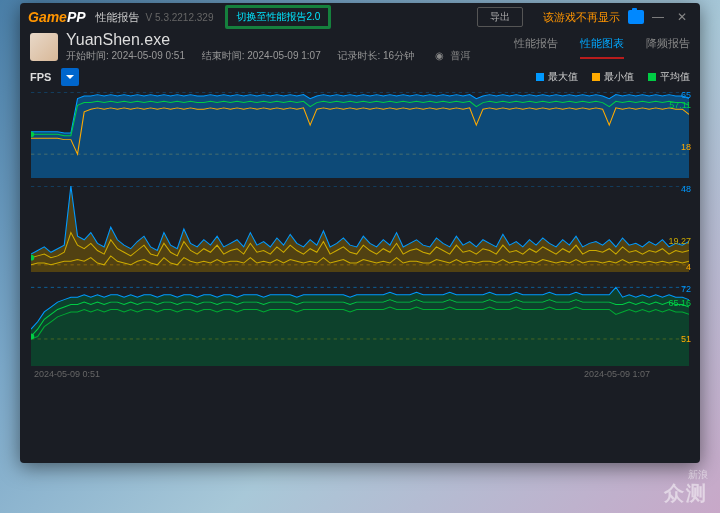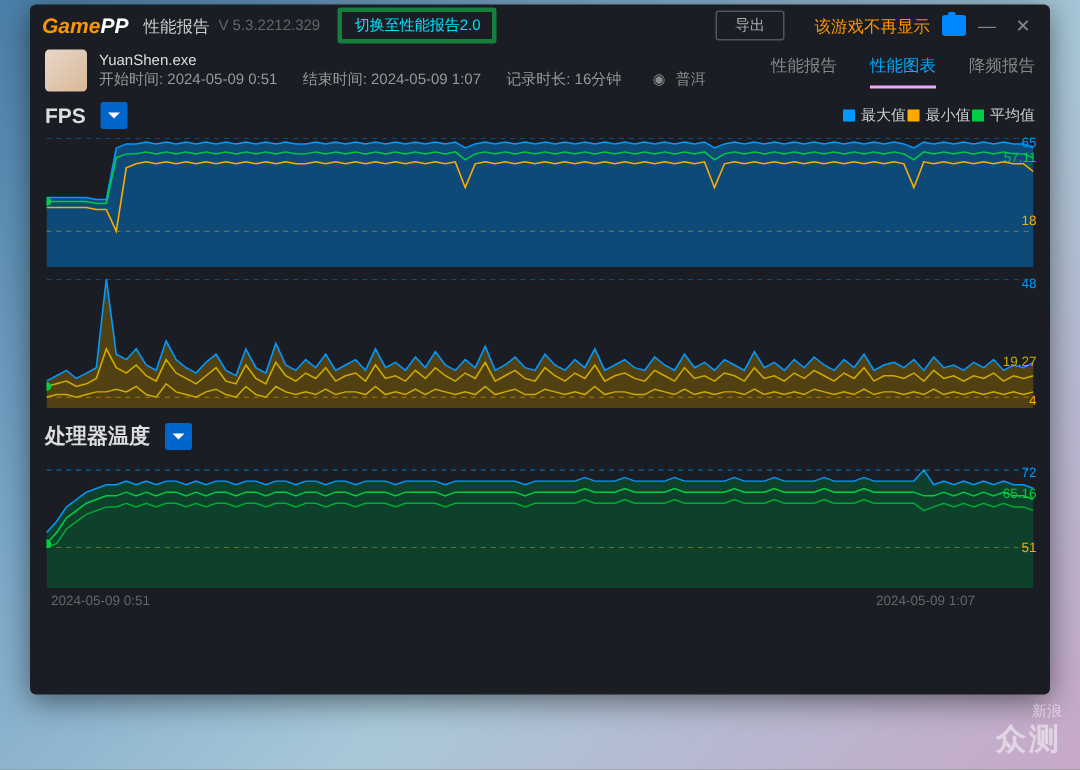--- a/index.html
+++ b/index.html
@@ -11,33 +11,33 @@
 .title{color:#ccc;margin-left:10px}
 .version{color:#666;margin-left:6px;font-size:10px}
 .switch-btn{border:3px solid #15803d;color:#00e5ff;padding:2px 8px;margin-left:12px;font-size:10px;border-radius:2px;cursor:pointer}
 .export-btn{border:1px solid #555;color:#aaa;padding:2px 12px;margin-left:auto;font-size:10px;border-radius:2px;cursor:pointer}
 .warn{color:#ff9500;margin-left:20px;font-size:11px}
 .cam-icon{width:16px;height:14px;background:#0088ff;border-radius:2px;margin-left:8px;cursor:pointer;position:relative}
 .cam-icon:before{content:"";position:absolute;top:-2px;left:4px;width:5px;height:3px;background:#0088ff;border-radius:1px}
 .win-btn{width:20px;text-align:center;color:#888;cursor:pointer;margin-left:4px;font-size:12px}
 .info-row{height:32px;display:flex;align-items:center;padding:0 10px;font-size:10px;color:#888}
 .avatar{width:28px;height:28px;background:linear-gradient(135deg,#e8d8c8,#d8b898);border-radius:3px;margin-right:8px}
-.exe{color:#ddd;font-size:10px}
+.exe{color:#ddd;font-size:16px}
 .meta{color:#999;margin-right:14px}
 .hot{color:#888;margin-left:4px}
 .tabs{margin-left:auto;display:flex;gap:22px;font-size:11px}
 .tab{color:#888;cursor:pointer;padding-bottom:6px}
-.tab.active{color:#00a8ff;border-bottom:2px solid #f0abfc}
+.tab.active{color:#00a8ff;border-bottom:2px solid #b91c1c}
 .content{flex:1;overflow:hidden;padding:2px 10px 0 10px}
 .chart-block{margin-bottom:6px}
 .chart-header{display:flex;align-items:center;height:24px}
-.chart-title{color:#ddd;font-size:14px;font-weight:bold}
+.chart-title{color:#ddd;font-size:11px;font-weight:bold}
 .dd-btn{width:18px;height:18px;background:#0066cc;margin-left:10px;display:flex;align-items:center;justify-content:center;cursor:pointer;border-radius:2px}
 .dd-btn:after{content:"";border:4px solid transparent;border-top-color:#fff;margin-top:3px}
-.legend{margin-left:auto;display:flex;gap:1px;font-size:10px;color:#ccc;}
+.legend{margin-left:auto;display:flex;gap:14px;font-size:10px;color:#ccc;}
 .lg{display:flex;align-items:center;gap:4px}
 .sq{width:8px;height:8px}
 .chart{height:88px;position:relative;border:1px dashed transparent;margin-top:2px}
 .chart svg{width:100%;height:100%;display:block}
 .ylabels{position:absolute;right:-4px;top:0;bottom:0;width:40px;font-size:9px;pointer-events:none}
 .yl{position:absolute;right:2px}
 .time-axis{display:flex;justify-content:space-between;font-size:9px;color:#666;padding:2px 40px 0 4px}
 .watermark{position:absolute;bottom:8px;right:12px;color:rgba(255,255,255,0.5);font-size:10px;text-align:right;line-height:1.2}
 .watermark .big{font-size:20px;font-weight:700;letter-spacing:2px}
 </style>
@@ -128,24 +128,20 @@
           </svg>
         <div class="ylabels">
           <span class="yl" style="top:-2px;color:#0099ff">48</span>
           <span class="yl" style="top:50px;color:#ccaa00">19.27</span>
           <span class="yl" style="top:76px;color:#ffaa00">4</span>
         </div>
       </div>
     </div>
 
     <div class="chart-block">
-      <div class="chart-header">
-        <span class="chart-title">处理器温度</span>
-        <span class="dd-btn"></span>
-      </div>
       <div class="chart">
         <svg id="svg-temp" viewBox="0 0 600 88" preserveAspectRatio="none">
             <line x1="0" x2="600" y1="7.5428571428571445" y2="7.5428571428571445" stroke="#0099ff" stroke-width="0.5" stroke-dasharray="3,3"></line>
             <line x1="0" x2="600" y1="60.34285714285714" y2="60.34285714285714" stroke="#ffaa00" stroke-width="0.5" stroke-dasharray="3,3"></line>
             <path d="M0,88 L0,50.285714285714285 L6.060606060606061,42.74285714285715 L12.121212121212123,32.68571428571428 L18.181818181818183,27.65714285714286 L24.242424242424246,22.628571428571433 L30.3030303030303,20.114285714285714 L36.36363636363637,17.599999999999994 L42.42424242424242,17.599999999999994 L48.48484848484849,15.085714285714275 L54.54545454545455,17.599999999999994 L60.6060606060606,15.085714285714275 L66.66666666666666,17.599999999999994 L72.72727272727273,15.085714285714275 L78.7878787878788,15.085714285714275 L84.84848484848484,17.599999999999994 L90.9090909090909,15.085714285714275 L96.96969696969698,17.599999999999994 L103.03030303030303,15.085714285714275 L109.0909090909091,15.085714285714275 L115.15151515151514,17.599999999999994 L121.2121212121212,15.085714285714275 L127.27272727272728,15.085714285714275 L133.33333333333331,17.599999999999994 L139.3939393939394,15.085714285714275 L145.45454545454547,15.085714285714275 L151.51515151515153,17.599999999999994 L157.5757575757576,15.085714285714275 L163.63636363636363,15.085714285714275 L169.6969696969697,17.599999999999994 L175.75757575757575,15.085714285714275 L181.8181818181818,15.085714285714275 L187.87878787878788,17.599999999999994 L193.93939393939397,15.085714285714275 L200,15.085714285714275 L206.06060606060606,15.085714285714275 L212.12121212121212,17.599999999999994 L218.1818181818182,15.085714285714275 L224.24242424242425,15.085714285714275 L230.30303030303028,15.085714285714275 L236.36363636363635,15.085714285714275 L242.4242424242424,17.599999999999994 L248.4848484848485,15.085714285714275 L254.54545454545456,15.085714285714275 L260.6060606060606,15.085714285714275 L266.66666666666663,15.085714285714275 L272.7272727272727,15.085714285714275 L278.7878787878788,15.085714285714275 L284.8484848484849,15.085714285714275 L290.90909090909093,17.599999999999994 L296.969696969697,15.085714285714275 L303.03030303030306,15.085714285714275 L309.09090909090907,15.085714285714275 L315.1515151515152,15.085714285714275 L321.2121212121212,15.085714285714275 L327.27272727272725,12.57142857142857 L333.33333333333337,15.085714285714275 L339.3939393939394,15.085714285714275 L345.4545454545455,15.085714285714275 L351.5151515151515,12.57142857142857 L357.57575757575756,15.085714285714275 L363.6363636363636,15.085714285714275 L369.6969696969697,15.085714285714275 L375.75757575757575,15.085714285714275 L381.8181818181818,12.57142857142857 L387.87878787878793,15.085714285714275 L393.93939393939394,15.085714285714275 L400,15.085714285714275 L406.06060606060606,15.085714285714275 L412.1212121212121,15.085714285714275 L418.1818181818182,12.57142857142857 L424.24242424242425,15.085714285714275 L430.30303030303025,15.085714285714275 L436.3636363636364,15.085714285714275 L442.42424242424244,12.57142857142857 L448.4848484848485,15.085714285714275 L454.54545454545456,15.085714285714275 L460.60606060606057,15.085714285714275 L466.6666666666667,15.085714285714275 L472.7272727272727,12.57142857142857 L478.7878787878788,15.085714285714275 L484.8484848484848,15.085714285714275 L490.90909090909093,15.085714285714275 L496.969696969697,12.57142857142857 L503.030303030303,15.085714285714275 L509.0909090909091,15.085714285714275 L515.1515151515151,15.085714285714275 L521.2121212121212,15.085714285714275 L527.2727272727273,15.085714285714275 L533.3333333333333,7.5428571428571445 L539.3939393939394,17.599999999999994 L545.4545454545454,15.085714285714275 L551.5151515151515,17.599999999999994 L557.5757575757576,15.085714285714275 L563.6363636363636,17.599999999999994 L569.6969696969697,15.085714285714275 L575.7575757575758,17.599999999999994 L581.8181818181819,15.085714285714275 L587.8787878787879,17.599999999999994 L593.939393939394,17.599999999999994 L600,20.114285714285714 L600,88 Z" fill="#006633" opacity="0.5"></path>
             <path d="M0,50.285714285714285 L6.060606060606061,42.74285714285715 L12.121212121212123,32.68571428571428 L18.181818181818183,27.65714285714286 L24.242424242424246,22.628571428571433 L30.3030303030303,20.114285714285714 L36.36363636363637,17.599999999999994 L42.42424242424242,17.599999999999994 L48.48484848484849,15.085714285714275 L54.54545454545455,17.599999999999994 L60.6060606060606,15.085714285714275 L66.66666666666666,17.599999999999994 L72.72727272727273,15.085714285714275 L78.7878787878788,15.085714285714275 L84.84848484848484,17.599999999999994 L90.9090909090909,15.085714285714275 L96.96969696969698,17.599999999999994 L103.03030303030303,15.085714285714275 L109.0909090909091,15.085714285714275 L115.15151515151514,17.599999999999994 L121.2121212121212,15.085714285714275 L127.27272727272728,15.085714285714275 L133.33333333333331,17.599999999999994 L139.3939393939394,15.085714285714275 L145.45454545454547,15.085714285714275 L151.51515151515153,17.599999999999994 L157.5757575757576,15.085714285714275 L163.63636363636363,15.085714285714275 L169.6969696969697,17.599999999999994 L175.75757575757575,15.085714285714275 L181.8181818181818,15.085714285714275 L187.87878787878788,17.599999999999994 L193.93939393939397,15.085714285714275 L200,15.085714285714275 L206.06060606060606,15.085714285714275 L212.12121212121212,17.599999999999994 L218.1818181818182,15.085714285714275 L224.24242424242425,15.085714285714275 L230.30303030303028,15.085714285714275 L236.36363636363635,15.085714285714275 L242.4242424242424,17.599999999999994 L248.4848484848485,15.085714285714275 L254.54545454545456,15.085714285714275 L260.6060606060606,15.085714285714275 L266.66666666666663,15.085714285714275 L272.7272727272727,15.085714285714275 L278.7878787878788,15.085714285714275 L284.8484848484849,15.085714285714275 L290.90909090909093,17.599999999999994 L296.969696969697,15.085714285714275 L303.03030303030306,15.085714285714275 L309.09090909090907,15.085714285714275 L315.1515151515152,15.085714285714275 L321.2121212121212,15.085714285714275 L327.27272727272725,12.57142857142857 L333.33333333333337,15.085714285714275 L339.3939393939394,15.085714285714275 L345.4545454545455,15.085714285714275 L351.5151515151515,12.57142857142857 L357.57575757575756,15.085714285714275 L363.6363636363636,15.085714285714275 L369.6969696969697,15.085714285714275 L375.75757575757575,15.085714285714275 L381.8181818181818,12.57142857142857 L387.87878787878793,15.085714285714275 L393.93939393939394,15.085714285714275 L400,15.085714285714275 L406.06060606060606,15.085714285714275 L412.1212121212121,15.085714285714275 L418.1818181818182,12.57142857142857 L424.24242424242425,15.085714285714275 L430.30303030303025,15.085714285714275 L436.3636363636364,15.085714285714275 L442.42424242424244,12.57142857142857 L448.4848484848485,15.085714285714275 L454.54545454545456,15.085714285714275 L460.60606060606057,15.085714285714275 L466.6666666666667,15.085714285714275 L472.7272727272727,12.57142857142857 L478.7878787878788,15.085714285714275 L484.8484848484848,15.085714285714275 L490.90909090909093,15.085714285714275 L496.969696969697,12.57142857142857 L503.030303030303,15.085714285714275 L509.0909090909091,15.085714285714275 L515.1515151515151,15.085714285714275 L521.2121212121212,15.085714285714275 L527.2727272727273,15.085714285714275 L533.3333333333333,7.5428571428571445 L539.3939393939394,17.599999999999994 L545.4545454545454,15.085714285714275 L551.5151515151515,17.599999999999994 L557.5757575757576,15.085714285714275 L563.6363636363636,17.599999999999994 L569.6969696969697,15.085714285714275 L575.7575757575758,17.599999999999994 L581.8181818181819,15.085714285714275 L587.8787878787879,17.599999999999994 L593.939393939394,17.599999999999994 L600,20.114285714285714 " fill="none" stroke="#0099ff" stroke-width="1"></path>
             <path d="M0,57.82857142857143 L6.060606060606061,50.285714285714285 L12.121212121212123,40.228571428571435 L18.181818181818183,35.2 L24.242424242424246,30.17142857142857 L30.3030303030303,27.65714285714286 L36.36363636363637,25.14285714285714 L42.42424242424242,25.14285714285714 L48.48484848484849,22.628571428571433 L54.54545454545455,25.14285714285714 L60.6060606060606,22.628571428571433 L66.66666666666666,25.14285714285714 L72.72727272727273,22.628571428571433 L78.7878787878788,22.628571428571433 L84.84848484848484,25.14285714285714 L90.9090909090909,22.628571428571433 L96.96969696969698,25.14285714285714 L103.03030303030303,22.628571428571433 L109.0909090909091,22.628571428571433 L115.15151515151514,25.14285714285714 L121.2121212121212,22.628571428571433 L127.27272727272728,22.628571428571433 L133.33333333333331,25.14285714285714 L139.3939393939394,22.628571428571433 L145.45454545454547,22.628571428571433 L151.51515151515153,25.14285714285714 L157.5757575757576,22.628571428571433 L163.63636363636363,22.628571428571433 L169.6969696969697,25.14285714285714 L175.75757575757575,22.628571428571433 L181.8181818181818,22.628571428571433 L187.87878787878788,25.14285714285714 L193.93939393939397,22.628571428571433 L200,22.628571428571433 L206.06060606060606,22.628571428571433 L212.12121212121212,25.14285714285714 L218.1818181818182,22.628571428571433 L224.24242424242425,22.628571428571433 L230.30303030303028,22.628571428571433 L236.36363636363635,22.628571428571433 L242.4242424242424,25.14285714285714 L248.4848484848485,22.628571428571433 L254.54545454545456,22.628571428571433 L260.6060606060606,22.628571428571433 L266.66666666666663,22.628571428571433 L272.7272727272727,22.628571428571433 L278.7878787878788,22.628571428571433 L284.8484848484849,22.628571428571433 L290.90909090909093,25.14285714285714 L296.969696969697,22.628571428571433 L303.03030303030306,22.628571428571433 L309.09090909090907,22.628571428571433 L315.1515151515152,22.628571428571433 L321.2121212121212,22.628571428571433 L327.27272727272725,20.114285714285714 L333.33333333333337,22.628571428571433 L339.3939393939394,22.628571428571433 L345.4545454545455,22.628571428571433 L351.5151515151515,20.114285714285714 L357.57575757575756,22.628571428571433 L363.6363636363636,22.628571428571433 L369.6969696969697,22.628571428571433 L375.75757575757575,22.628571428571433 L381.8181818181818,20.114285714285714 L387.87878787878793,22.628571428571433 L393.93939393939394,22.628571428571433 L400,22.628571428571433 L406.06060606060606,22.628571428571433 L412.1212121212121,22.628571428571433 L418.1818181818182,20.114285714285714 L424.24242424242425,22.628571428571433 L430.30303030303025,22.628571428571433 L436.3636363636364,22.628571428571433 L442.42424242424244,20.114285714285714 L448.4848484848485,22.628571428571433 L454.54545454545456,22.628571428571433 L460.60606060606057,22.628571428571433 L466.6666666666667,22.628571428571433 L472.7272727272727,20.114285714285714 L478.7878787878788,22.628571428571433 L484.8484848484848,22.628571428571433 L490.90909090909093,22.628571428571433 L496.969696969697,20.114285714285714 L503.030303030303,22.628571428571433 L509.0909090909091,22.628571428571433 L515.1515151515151,22.628571428571433 L521.2121212121212,22.628571428571433 L527.2727272727273,22.628571428571433 L533.3333333333333,25.14285714285714 L539.3939393939394,25.14285714285714 L545.4545454545454,22.628571428571433 L551.5151515151515,25.14285714285714 L557.5757575757576,22.628571428571433 L563.6363636363636,25.14285714285714 L569.6969696969697,22.628571428571433 L575.7575757575758,25.14285714285714 L581.8181818181819,22.628571428571433 L587.8787878787879,25.14285714285714 L593.939393939394,25.14285714285714 L600,27.65714285714286 " fill="none" stroke="#00cc44" stroke-width="1"></path>
             <path d="M0,60.34285714285714 L6.060606060606061,57.82857142857143 L12.121212121212123,47.77142857142857 L18.181818181818183,42.74285714285715 L24.242424242424246,37.714285714285715 L30.3030303030303,35.2 L36.36363636363637,32.68571428571428 L42.42424242424242,32.68571428571428 L48.48484848484849,30.17142857142857 L54.54545454545455,32.68571428571428 L60.6060606060606,30.17142857142857 L66.66666666666666,32.68571428571428 L72.72727272727273,30.17142857142857 L78.7878787878788,30.17142857142857 L84.84848484848484,32.68571428571428 L90.9090909090909,30.17142857142857 L96.96969696969698,32.68571428571428 L103.03030303030303,30.17142857142857 L109.0909090909091,30.17142857142857 L115.15151515151514,32.68571428571428 L121.2121212121212,30.17142857142857 L127.27272727272728,30.17142857142857 L133.33333333333331,32.68571428571428 L139.3939393939394,30.17142857142857 L145.45454545454547,30.17142857142857 L151.51515151515153,32.68571428571428 L157.5757575757576,30.17142857142857 L163.63636363636363,30.17142857142857 L169.6969696969697,32.68571428571428 L175.75757575757575,30.17142857142857 L181.8181818181818,30.17142857142857 L187.87878787878788,32.68571428571428 L193.93939393939397,30.17142857142857 L200,30.17142857142857 L206.06060606060606,30.17142857142857 L212.12121212121212,32.68571428571428 L218.1818181818182,30.17142857142857 L224.24242424242425,30.17142857142857 L230.30303030303028,30.17142857142857 L236.36363636363635,30.17142857142857 L242.4242424242424,32.68571428571428 L248.4848484848485,30.17142857142857 L254.54545454545456,30.17142857142857 L260.6060606060606,30.17142857142857 L266.66666666666663,30.17142857142857 L272.7272727272727,30.17142857142857 L278.7878787878788,30.17142857142857 L284.8484848484849,30.17142857142857 L290.90909090909093,32.68571428571428 L296.969696969697,30.17142857142857 L303.03030303030306,30.17142857142857 L309.09090909090907,30.17142857142857 L315.1515151515152,30.17142857142857 L321.2121212121212,30.17142857142857 L327.27272727272725,27.65714285714286 L333.33333333333337,30.17142857142857 L339.3939393939394,30.17142857142857 L345.4545454545455,30.17142857142857 L351.5151515151515,27.65714285714286 L357.57575757575756,30.17142857142857 L363.6363636363636,30.17142857142857 L369.6969696969697,30.17142857142857 L375.75757575757575,30.17142857142857 L381.8181818181818,27.65714285714286 L387.87878787878793,30.17142857142857 L393.93939393939394,30.17142857142857 L400,30.17142857142857 L406.06060606060606,30.17142857142857 L412.1212121212121,30.17142857142857 L418.1818181818182,27.65714285714286 L424.24242424242425,30.17142857142857 L430.30303030303025,30.17142857142857 L436.3636363636364,30.17142857142857 L442.42424242424244,27.65714285714286 L448.4848484848485,30.17142857142857 L454.54545454545456,30.17142857142857 L460.60606060606057,30.17142857142857 L466.6666666666667,30.17142857142857 L472.7272727272727,27.65714285714286 L478.7878787878788,30.17142857142857 L484.8484848484848,30.17142857142857 L490.90909090909093,30.17142857142857 L496.969696969697,27.65714285714286 L503.030303030303,30.17142857142857 L509.0909090909091,30.17142857142857 L515.1515151515151,30.17142857142857 L521.2121212121212,30.17142857142857 L527.2727272727273,30.17142857142857 L533.3333333333333,35.2 L539.3939393939394,32.68571428571428 L545.4545454545454,30.17142857142857 L551.5151515151515,32.68571428571428 L557.5757575757576,30.17142857142857 L563.6363636363636,32.68571428571428 L569.6969696969697,30.17142857142857 L575.7575757575758,32.68571428571428 L581.8181818181819,30.17142857142857 L587.8787878787879,32.68571428571428 L593.939393939394,32.68571428571428 L600,35.2 " fill="none" stroke="#00aa33" stroke-width="1"></path>
             <circle cx="0" cy="57.82857142857143" r="3" fill="#00cc44"></circle>
           </svg>

